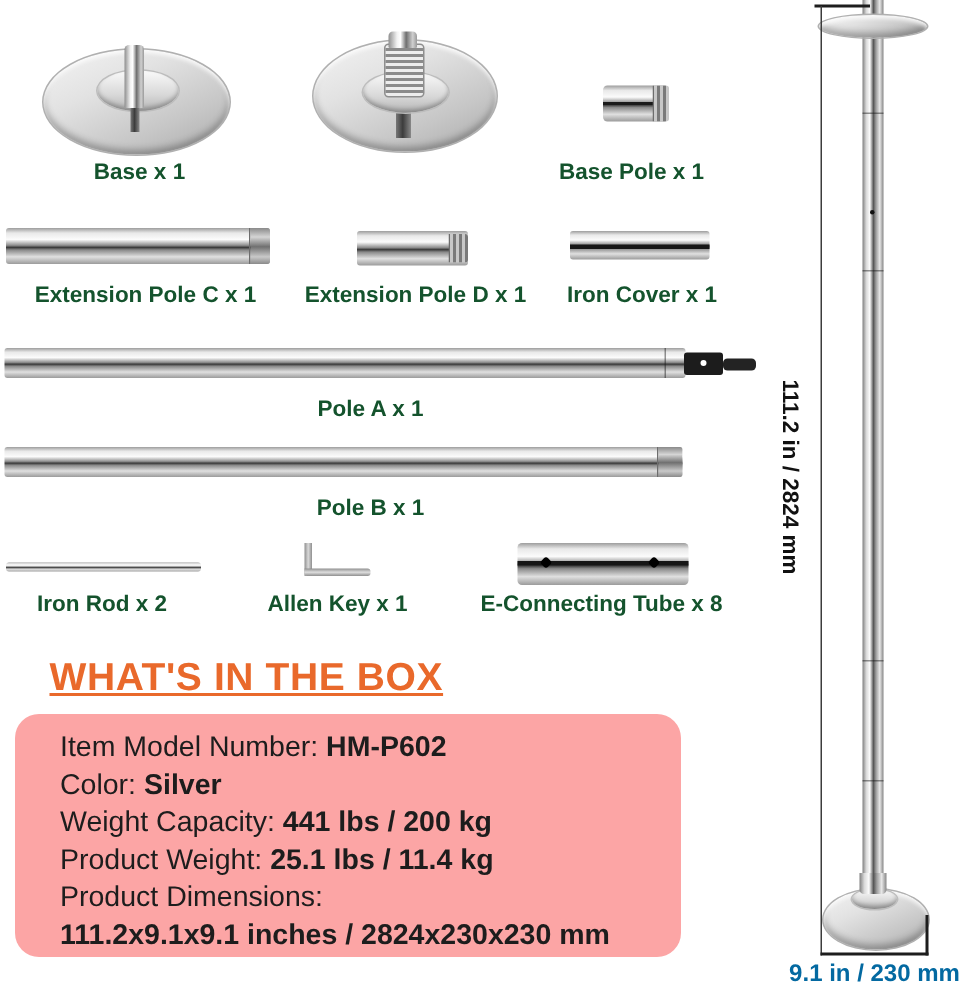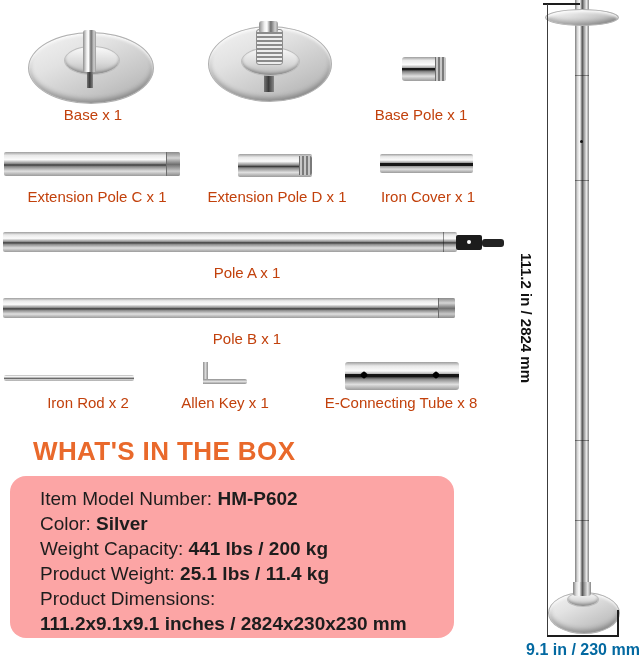--- a/index.html
+++ b/index.html
@@ -1,21 +1,21 @@
 <!DOCTYPE html>
 <html><head>
 <meta charset="utf-8">
 <style>
   html,body{margin:0;padding:0;background:#fff;}
   .canvas{position:relative;width:640px;height:660px;background:#fff;overflow:hidden;
           font-family:"Liberation Sans",sans-serif;color:#1a1a1a;}
   .abs{position:absolute;}
 
   
-  .plabel{position:absolute;font-size:15px;font-weight:400;color:#c2410c;
+  .plabel{position:absolute;font-size:15px;font-weight:700;color:#14532d;
           white-space:nowrap;transform:translateX(-50%);}
 
   
   .disc{position:absolute;border-radius:50%;
         background:linear-gradient(155deg,#f4f4f4 0%,#e2e2e2 35%,#c6c6c6 70%,#a9a9a9 100%);
         box-shadow:inset 0 2px 3px rgba(255,255,255,.9),inset 0 -3px 5px rgba(0,0,0,.28);
         border:1px solid #b0b0b0;}
   .disc-inner{position:absolute;border-radius:50%;
         background:linear-gradient(180deg,#fafafa 0%,#d8d8d8 60%,#b5b5b5 100%);
         box-shadow:inset 0 -2px 3px rgba(0,0,0,.25);border:1px solid #bdbdbd;}
@@ -38,21 +38,21 @@
   
   .dimline{position:absolute;background:#3c3c3c;}
   .tick{position:absolute;background:#1d1d1d;}
   .vtext{position:absolute;width:140px;height:16px;line-height:16px;text-align:center;
          font-size:15px;font-weight:700;color:#111;transform:rotate(90deg);white-space:nowrap;}
   .blabel{position:absolute;font-size:16px;font-weight:700;color:#0369a1;
           transform:translateX(-50%);white-space:nowrap;}
 
   
   .title{position:absolute;left:33px;top:436px;font-size:26px;font-weight:800;
-         letter-spacing:.4px;color:#E9692B;white-space:nowrap;}
+         letter-spacing:.4px;color:#E9692B;white-space:nowrap;text-decoration:underline;}
   .specbox{position:absolute;left:10px;top:476px;width:444px;height:162px;
            background:#fca5a5;border-radius:16px;}
   .speclines{position:absolute;left:30px;top:10px;right:8px;}
   .specline{font-size:19px;line-height:25px;color:#1d1d1d;white-space:nowrap;}
   .specline .val{font-weight:700;}
 
   .blackblock{position:absolute;background:#1c1c1c;border-radius:2px;}
   .blackrod{position:absolute;background:#232323;border-radius:3px;}
   .whitedot{position:absolute;width:4px;height:4px;border-radius:50%;background:#fff;}
   .allen{position:absolute;background:linear-gradient(90deg,#8f8f8f,#d9d9d9 50%,#8f8f8f);}
@@ -109,21 +109,21 @@
   </div>
   <div class="blackrod" style="left:482px;top:239px;width:22px;height:8px;"></div>
   <div class="plabel" style="left:247px;top:264px;">Pole A x 1</div>
 
   <div class="tube abs" style="left:3px;top:298px;width:452px;height:20px;">
     <div class="cap" style="width:16px;"></div>
   </div>
   <div class="plabel" style="left:247px;top:330px;">Pole B x 1</div>
 
   <div class="tube abs" style="left:4px;top:375px;width:130px;height:6px;"></div>
-  <div class="plabel" style="left:88px;top:394px;">Iron Rod x 2</div>
+  <div class="plabel" style="left:68px;top:394px;">Iron Rod x 2</div>
 
   <div>
     <div class="allen abs" style="left:203px;top:362px;width:5px;height:22px;"></div>
     <div class="allen-h abs" style="left:203px;top:379px;width:44px;height:5px;"></div>
   </div>
   <div class="plabel" style="left:225px;top:394px;">Allen Key x 1</div>
 
   <div class="tube abs" style="left:345px;top:362px;width:114px;height:28px;border-radius:3px;">
     <div class="tube-dark-stripe" style="top:12px;">
       <div class="stripedot" style="left:16px;"></div>

